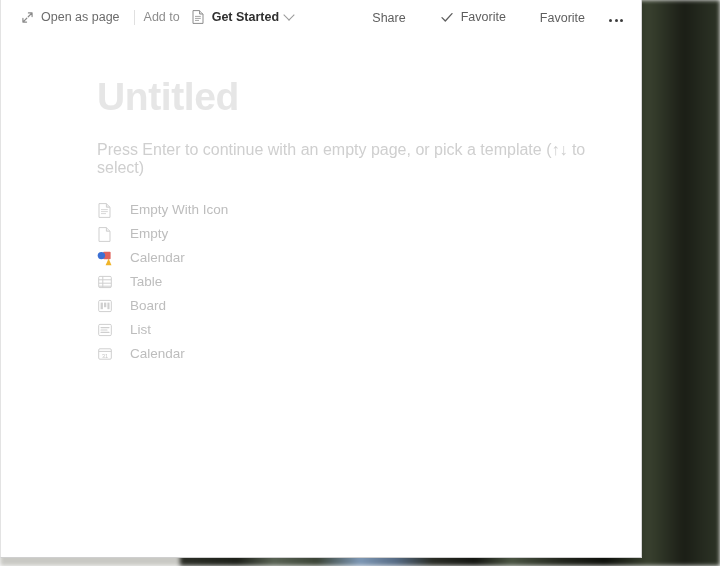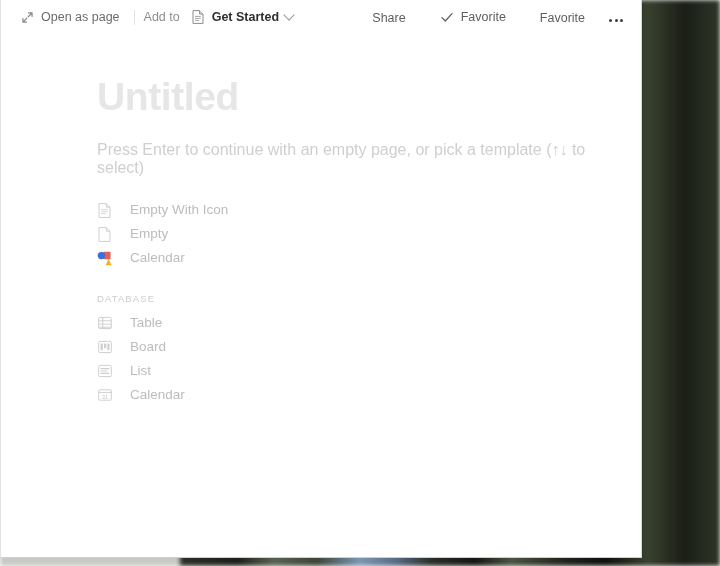--- a/index.html
+++ b/index.html
@@ -281,21 +281,20 @@
             <rect x="6.2" y="0.8" width="7.4" height="7.4" rx="0.8" fill="#e0625c"></rect>
             <circle cx="4.4" cy="4.6" r="3.7" fill="#3b6fd4"></circle>
             <path d="M8.6 14.3 L11.6 7.6 L14.5 14.3 Z" fill="#f0b429"></path>
           </svg>
         </span>
         <span class="olabel">Calendar</span>
       </div>
 
     </div>
 
-    <div class="section-head">DATABASE</div>
 
     <div class="option-list" style="margin-top:0;">
 
       <div class="option">
         <span class="icon-slot">
           <svg width="14" height="14" viewBox="0 0 14 14">
             <rect x="0.7" y="1.4" width="12.6" height="11.2" rx="1.2" fill="none" stroke="#cfcfcf" stroke-width="1"></rect>
             <path d="M0.7 4.8 H13.3 M0.7 8.2 H13.3 M0.7 11.2 H13.3 M4.8 1.4 V12.6" stroke="#cfcfcf" stroke-width="1"></path>
           </svg>
         </span>

